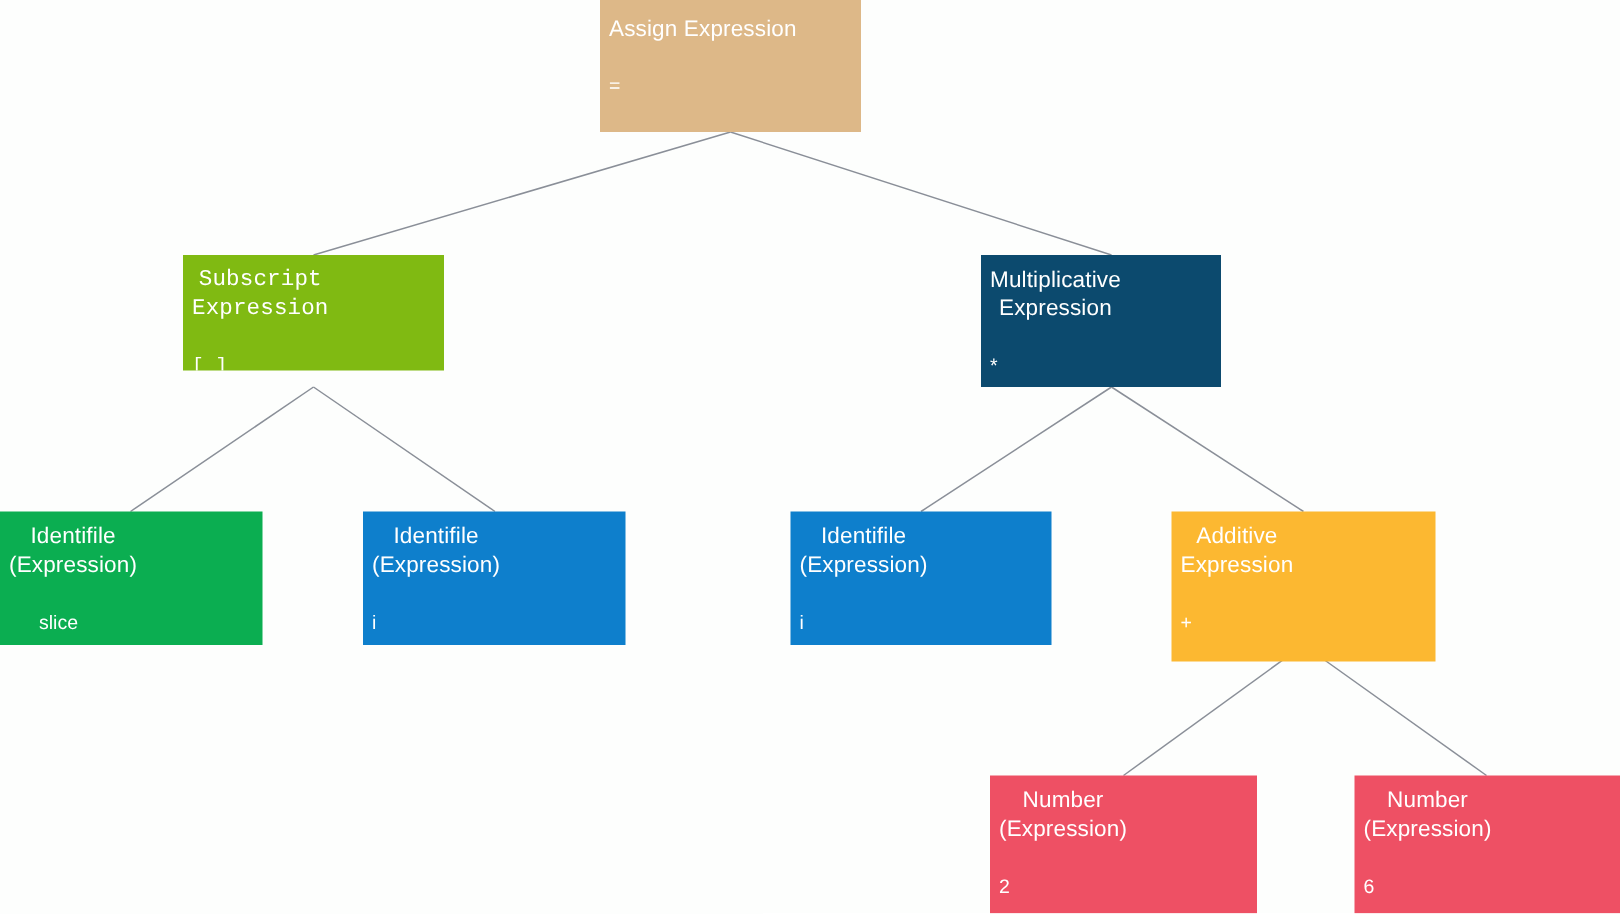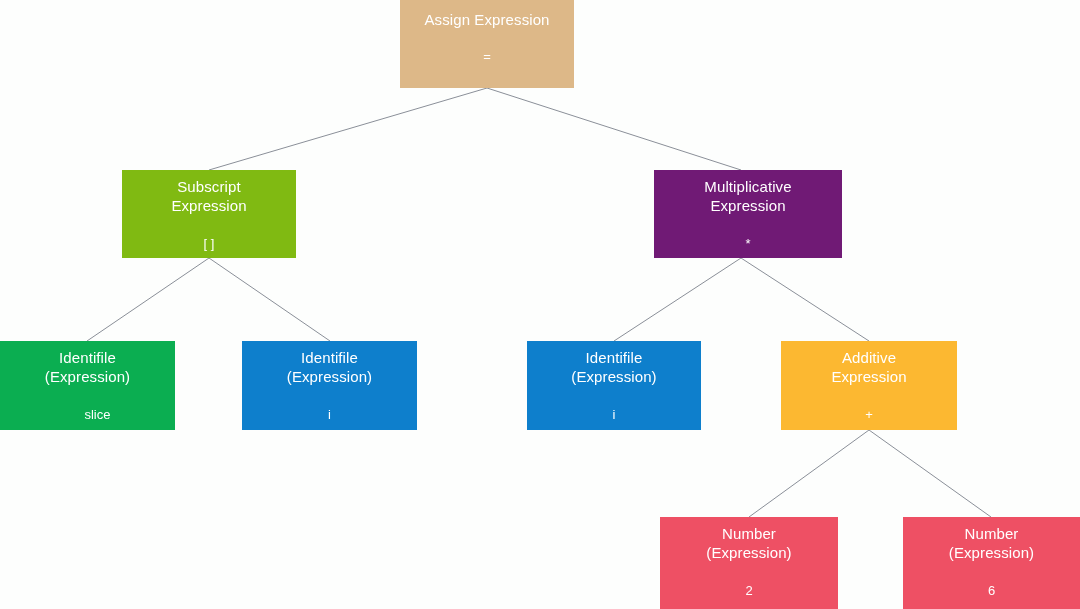--- a/index.html
+++ b/index.html
@@ -22,21 +22,21 @@
     top: 0;
     width: 1080px;
     height: 609px;
     pointer-events: none;
   }
   .node {
     position: absolute;
     box-sizing: border-box;
     display: flex;
     flex-direction: column;
-    align-items: center;
+    align-items: flex-start;
     justify-content: flex-start;
     text-align: center;
     color: #ffffff;
     overflow: hidden;
   }
   .node-title {
     font-size: 15px;
     line-height: 19px;
     font-weight: 400;
     letter-spacing: 0.1px;
@@ -58,32 +58,33 @@
     background: #ddb888;
     padding-top: 10px;
   }
   #node-root .node-symbol { margin-top: 20px; }
 
   
   #node-subscript {
     left: 122px;
     top: 170px;
     width: 174px;
-    height: 88px;
+    height: 77px;
     background: #80ba12;
     padding-top: 7px;
+    font-family: Liberation Mono, monospace;
   }
   #node-subscript .node-symbol { margin-top: 21px; }
 
   #node-multiplicative {
     left: 654px;
     top: 170px;
-    width: 188px;
+    width: 160px;
     height: 88px;
-    background: #701a75;
+    background: #0c4a6e;
     padding-top: 7px;
   }
   #node-multiplicative .node-symbol { margin-top: 21px; }
 
   
   #node-ident-slice {
     left: 0px;
     top: 341px;
     width: 175px;
     height: 89px;
@@ -109,21 +110,21 @@
     height: 89px;
     background: #0e7fcc;
     padding-top: 7px;
   }
   #node-ident-i2 .node-symbol { margin-top: 21px; }
 
   #node-additive {
     left: 781px;
     top: 341px;
     width: 176px;
-    height: 89px;
+    height: 100px;
     background: #fcb831;
     padding-top: 7px;
   }
   #node-additive .node-symbol { margin-top: 21px; }
 
   
   #node-num-2 {
     left: 660px;
     top: 517px;
     width: 178px;

